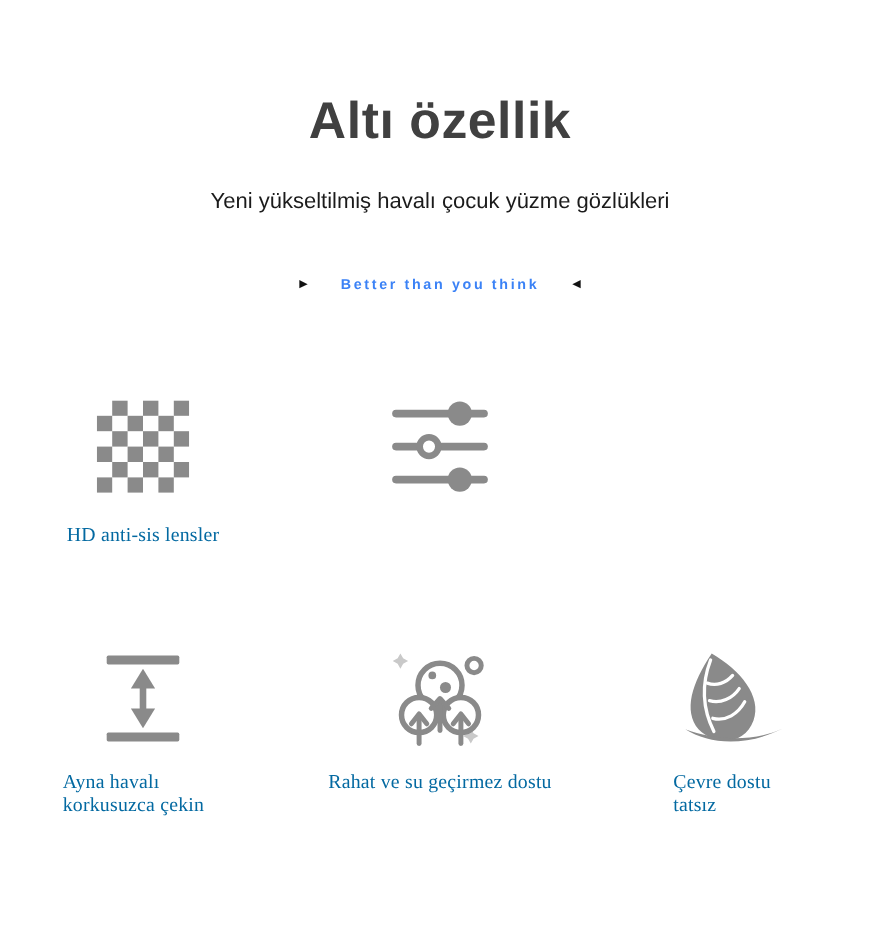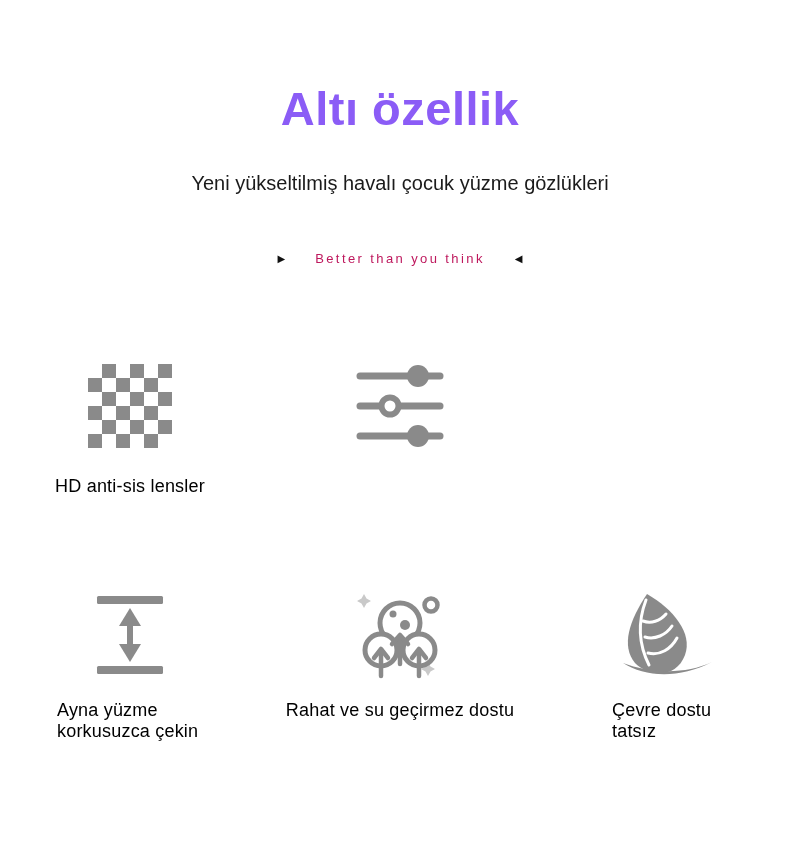--- a/index.html
+++ b/index.html
@@ -6,46 +6,46 @@
   body{
     width:800px;height:846px;background:#ffffff;
     font-family:"Liberation Sans","DejaVu Sans",sans-serif;
     position:relative;overflow:hidden;color:#1e1e1e;
   }
   .page{position:absolute;inset:0;width:800px;height:846px;background:#ffffff;}
 
   .title{
     position:absolute;top:82px;left:0;width:800px;
     text-align:center;font-size:47px;font-weight:600;
-    letter-spacing:.5px;color:#8b5cf6;line-height:1.15;
+    letter-spacing:.5px;color:#404040;line-height:1.15;
   }
   .subtitle{
     position:absolute;top:172px;left:0;width:800px;
     text-align:center;font-size:20px;font-weight:400;color:#1b1b1b;
   }
   .tagline{
     position:absolute;top:251px;left:0;width:800px;
     display:flex;justify-content:center;align-items:center;gap:30px;
   }
   .tagline .arrow{font-size:10px;color:#111;line-height:1;}
   .tagline .tagline-text{
-    font-size:13px;letter-spacing:2.4px;color:#be185d;font-weight:400;
+    font-size:13px;letter-spacing:2.4px;color:#3b82f6;font-weight:700;
   }
 
   .feature{
     position:absolute;display:flex;flex-direction:column;align-items:center;
   }
   .icon-box{
     width:100%;display:flex;justify-content:center;align-items:center;
   }
   .row1 .icon-box{height:96px;}
   .row2 .icon-box{height:100px;}
   .feature-label{
-    font-size:18px;color:#000000;letter-spacing:.2px;line-height:21px;
-    text-align:center;width:100%;
+    font-size:18px;color:#0369a1;letter-spacing:.2px;line-height:21px;
+    text-align:center;width:100%;font-family:Liberation Serif, serif;
   }
   .row1 .feature-label{margin-top:22px;}
   .row2 .feature-label{margin-top:14px;}
   .feature-label.left{text-align:left;box-sizing:border-box;}
 
   
   .c1{left:0;top:358px;width:260px;}
   .c2{left:268px;top:358px;width:264px;}
   .c3{left:535px;top:358px;width:260px;}
   .c4{left:0;top:586px;width:260px;}
@@ -119,21 +119,21 @@
     <div class="icon-box">
       <svg class="ic" width="70" height="82" viewBox="0 0 70 82">
         <rect x="2" y="1" width="66" height="8" rx="1.5" fill="#8a8a8a"></rect>
         <rect x="2" y="71" width="66" height="8" rx="1.5" fill="#8a8a8a"></rect>
         <line x1="35" y1="26" x2="35" y2="54" stroke="#8a8a8a" stroke-width="6"></line>
         <polygon points="35,13 24,31 46,31" fill="#8a8a8a"></polygon>
         <polygon points="35,67 24,49 46,49" fill="#8a8a8a"></polygon>
       </svg>
     </div>
     <div class="feature-label left">
-      <span style="display:block">Ayna yüzme</span>
+      <span style="display:block">Ayna havalı</span>
       <span style="display:block">korkusuzca çekin</span>
     </div>
   </div>
 
   <div class="feature row2 c5">
     <div class="icon-box">
       <svg class="ic" width="100" height="104" viewBox="0 0 100 104">
 
         <g fill="#c9c9c9">
           <path d="M14,10 l2.5,4.5 4.5,2.5 -4.5,2.5 -2.5,4.5 -2.5,-4.5 -4.5,-2.5 4.5,-2.5 Z"></path>

